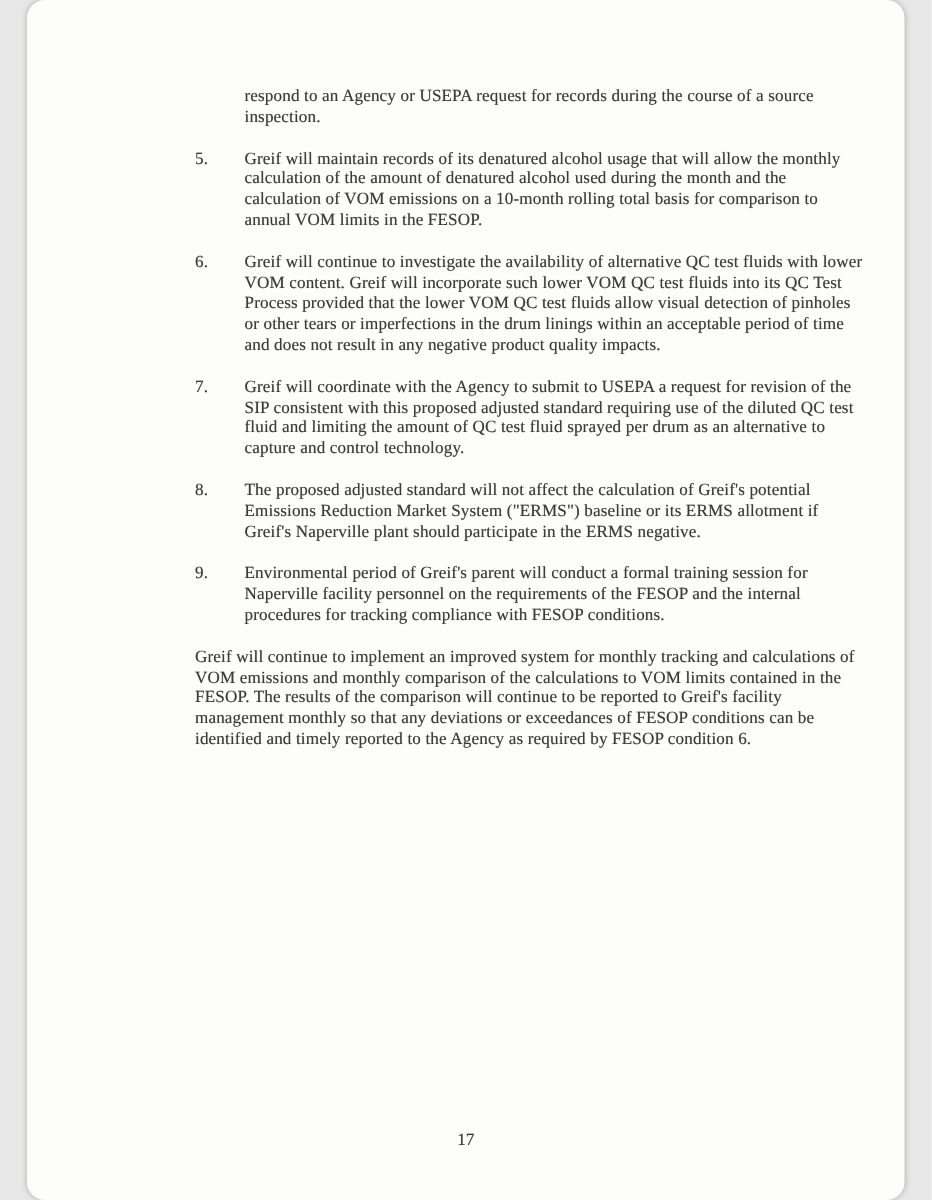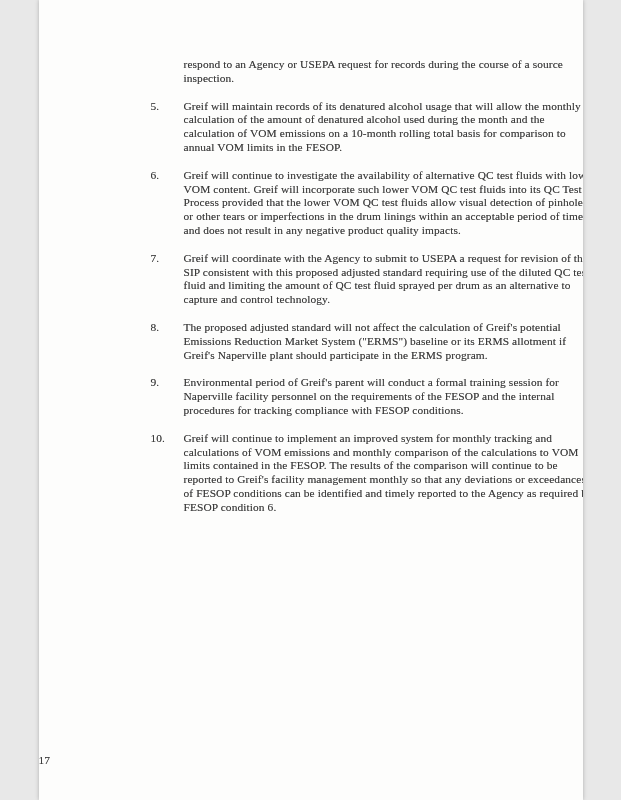--- a/index.html
+++ b/index.html
@@ -2,28 +2,29 @@
 <html><head>
 <meta charset="utf-8">
 <style>
   html, body {
     margin: 0;
     padding: 0;
     background: #e8e8e8;
   }
   .page {
     position: relative;
-    width: 544px;
+    width: 585px;
     height: 800px;
     margin: 0 auto;
     background: #fdfdfc;
     box-shadow: 0 0 4px rgba(0,0,0,0.25);
     font-family: "Liberation Serif", serif;
     color: #3b3b3b;
     overflow: hidden;
+    border-radius: 12px;
   }
   .content {
     position: absolute;
     left: 112px;
     top: 58px;
     width: 448px;
     font-size: 11.4px;
     line-height: 13.8px;
     letter-spacing: 0.1px;
     text-shadow: 0 0 0.5px rgba(60,60,60,0.55);
@@ -40,20 +41,21 @@
     flex-shrink: 0;
   }
   .item-text {
     flex: 1;
   }
   .page-number {
     position: absolute;
     bottom: 34px;
     left: 0;
     right: 0;
+    text-align: center;
     font-size: 11.4px;
     text-shadow: 0 0 0.5px rgba(60,60,60,0.55);
   }
 </style>
 </head>
 <body>
 
 <div class="page">
   <div class="content">
 
@@ -69,29 +71,28 @@
       <span class="item-text">Greif will continue to investigate the availability of alternative QC test fluids with lower VOM content.  Greif will incorporate such lower VOM QC test fluids into its QC Test Process provided that the lower VOM QC test fluids allow visual detection of pinholes or other tears or imperfections in the drum linings within an acceptable period of time and does not result in any negative product quality impacts.</span>
     </div>
 
     <div class="list-item">
       <span class="item-number">7.</span>
       <span class="item-text">Greif will coordinate with the Agency to submit to USEPA a request for revision of the SIP consistent with this proposed adjusted standard requiring use of the diluted QC test fluid and limiting the amount of QC test fluid sprayed per drum as an alternative to capture and control technology.</span>
     </div>
 
     <div class="list-item">
       <span class="item-number">8.</span>
-      <span class="item-text">The proposed adjusted standard will not affect the calculation of Greif's potential Emissions Reduction Market System ("ERMS") baseline or its ERMS allotment if Greif's Naperville plant should participate in the ERMS program.</span>
+      <span class="item-text">The proposed adjusted standard will not affect the calculation of Greif's potential Emissions Reduction Market System ("ERMS") baseline or its ERMS allotment if Greif's Naperville plant should participate in the ERMS negative.</span>
     </div>
 
     <div class="list-item">
       <span class="item-number">9.</span>
       <span class="item-text">Environmental period of Greif's parent will conduct a formal training session for Naperville facility personnel on the requirements of the FESOP and the internal procedures for tracking compliance with FESOP conditions.</span>
     </div>
 
     <div class="list-item">
-      <span class="item-number">10.</span>
       <span class="item-text">Greif will continue to implement an improved system for monthly tracking and calculations of VOM emissions and monthly comparison of the calculations to VOM limits contained in the FESOP.  The results of the comparison will continue to be reported to Greif's facility management monthly so that any deviations or exceedances of FESOP conditions can be identified and timely reported to the Agency as required by FESOP condition 6.</span>
     </div>
 
   </div>
 
   <div class="page-number">17</div>
 </div>
 
 </body></html>

